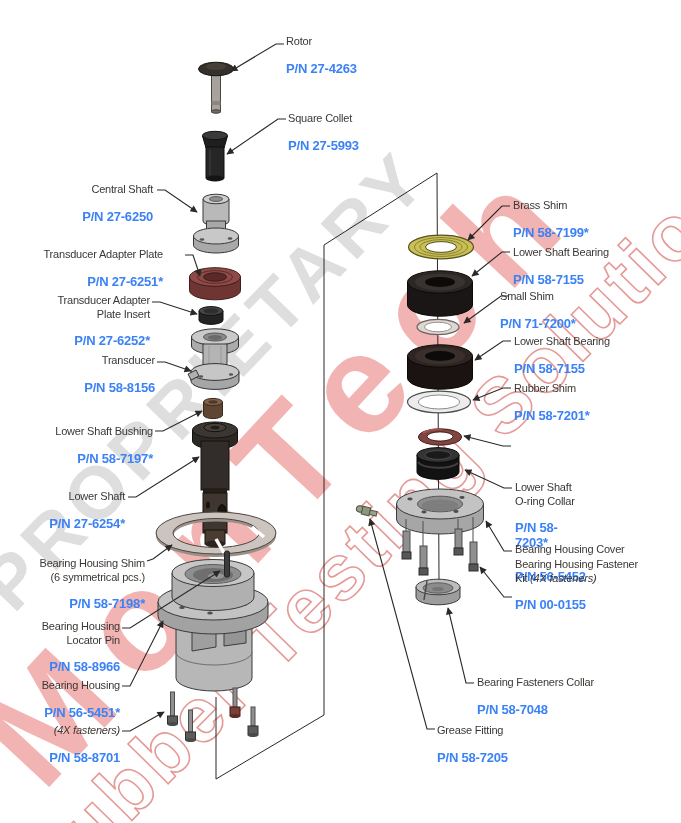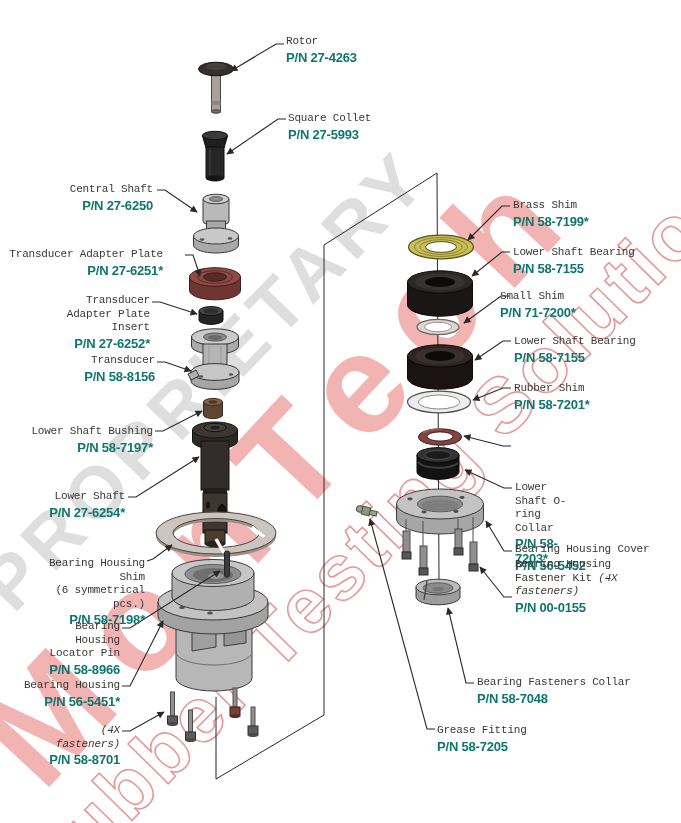--- a/index.html
+++ b/index.html
@@ -12,22 +12,22 @@
   .wm-brand{left:278px;top:470px;font-size:142px;letter-spacing:26px;color:#f0a2a1;opacity:.8;
            transform:translate(-50%,-50%) rotate(-47deg);}
   .wm-tag{left:395px;top:515px;font-size:78px;letter-spacing:4px;color:rgba(255,255,255,0);
           -webkit-text-stroke:1.6px #e59a97;
           transform:translate(-50%,-50%) rotate(-45.5deg);}
   
   #art{position:absolute;left:0;top:0;z-index:2;}
   
   .lbl{position:absolute;z-index:3;color:#3b3734;letter-spacing:-0.2px;}
   .lbl.la-r{text-align:right;}
-  .lbl .nm,.lbl .nt{font-size:11px;line-height:13.5px;font-family:Liberation Mono, monospace;}
-  .lbl .pn{font-size:13px;font-weight:bold;color:#0f766e;line-height:15px;margin-top:1px;}
+  .lbl .nm,.lbl .nt{font-size:11px;line-height:13.5px;}
+  .lbl .pn{font-size:13px;font-weight:bold;color:#3b82f6;line-height:15px;margin-top:12px;}
   .it{font-style:italic;}
 </style>
 </head>
 <body>
 
 <div id="stage">
 
   <div class="wm wm-prop">PROPRIETARY</div>
   <div class="wm wm-brand">MonTech</div>
   <div class="wm wm-tag">Rubber Testing Solutions</div>

